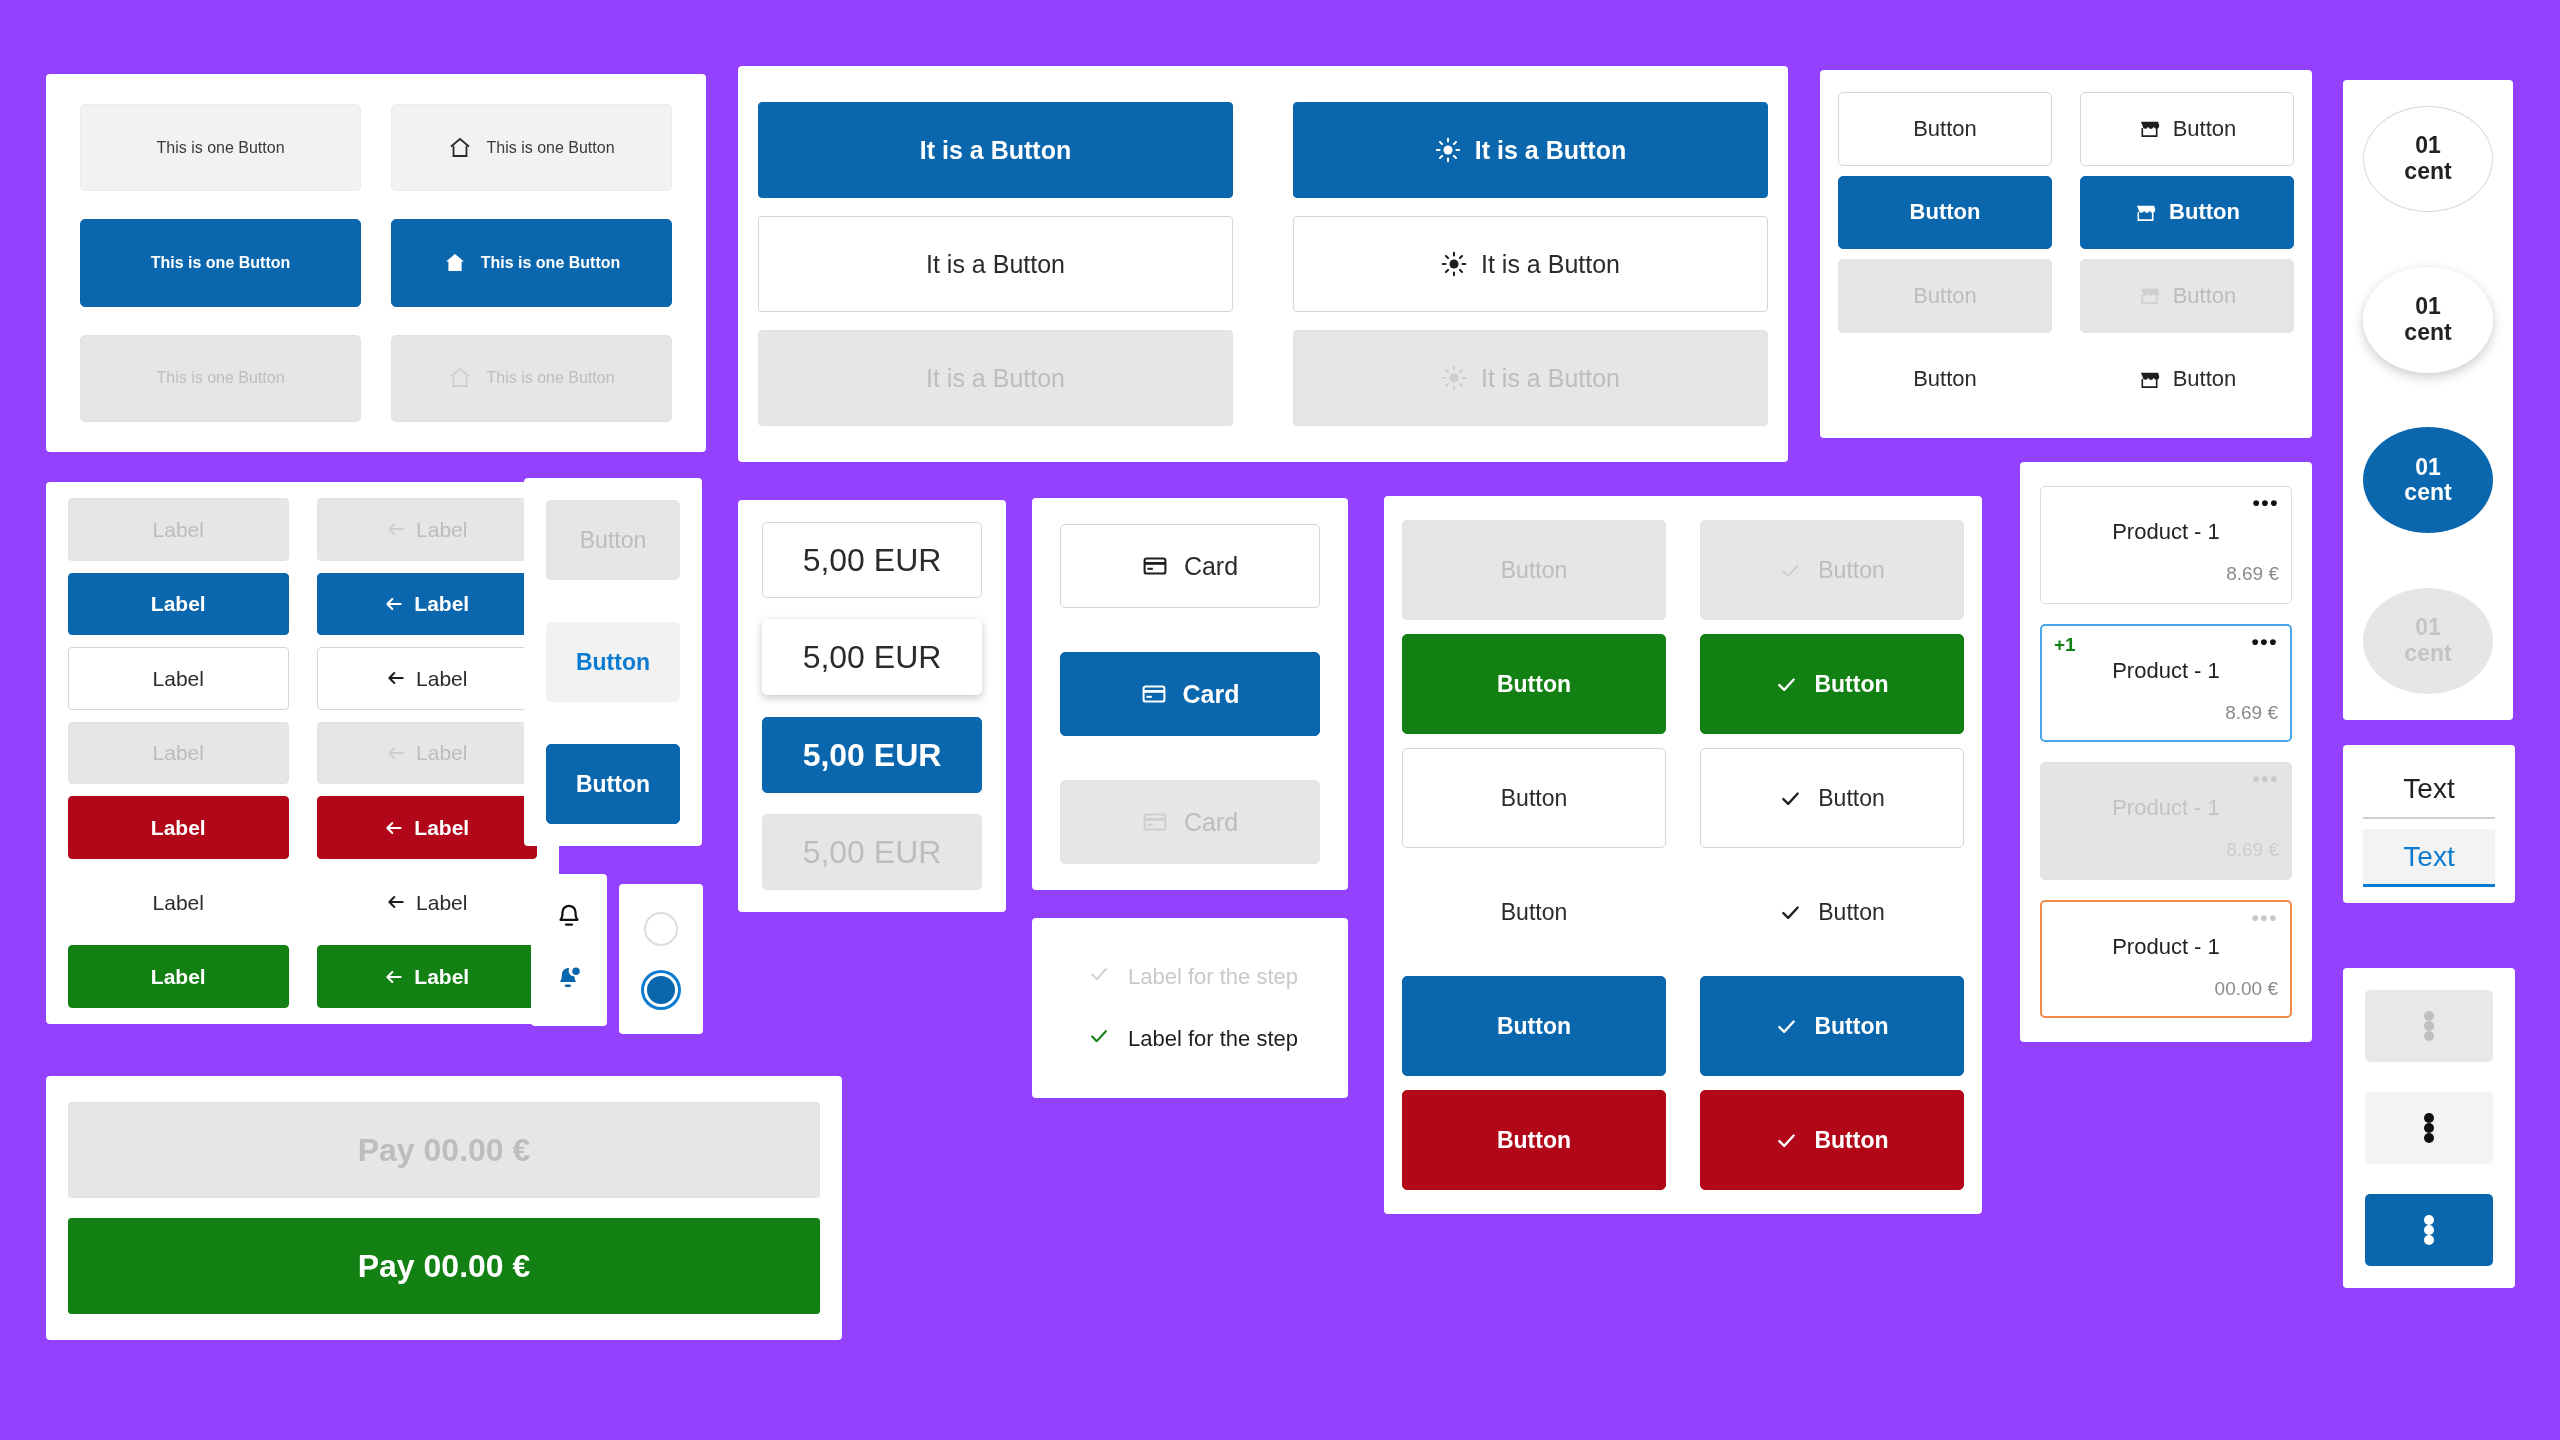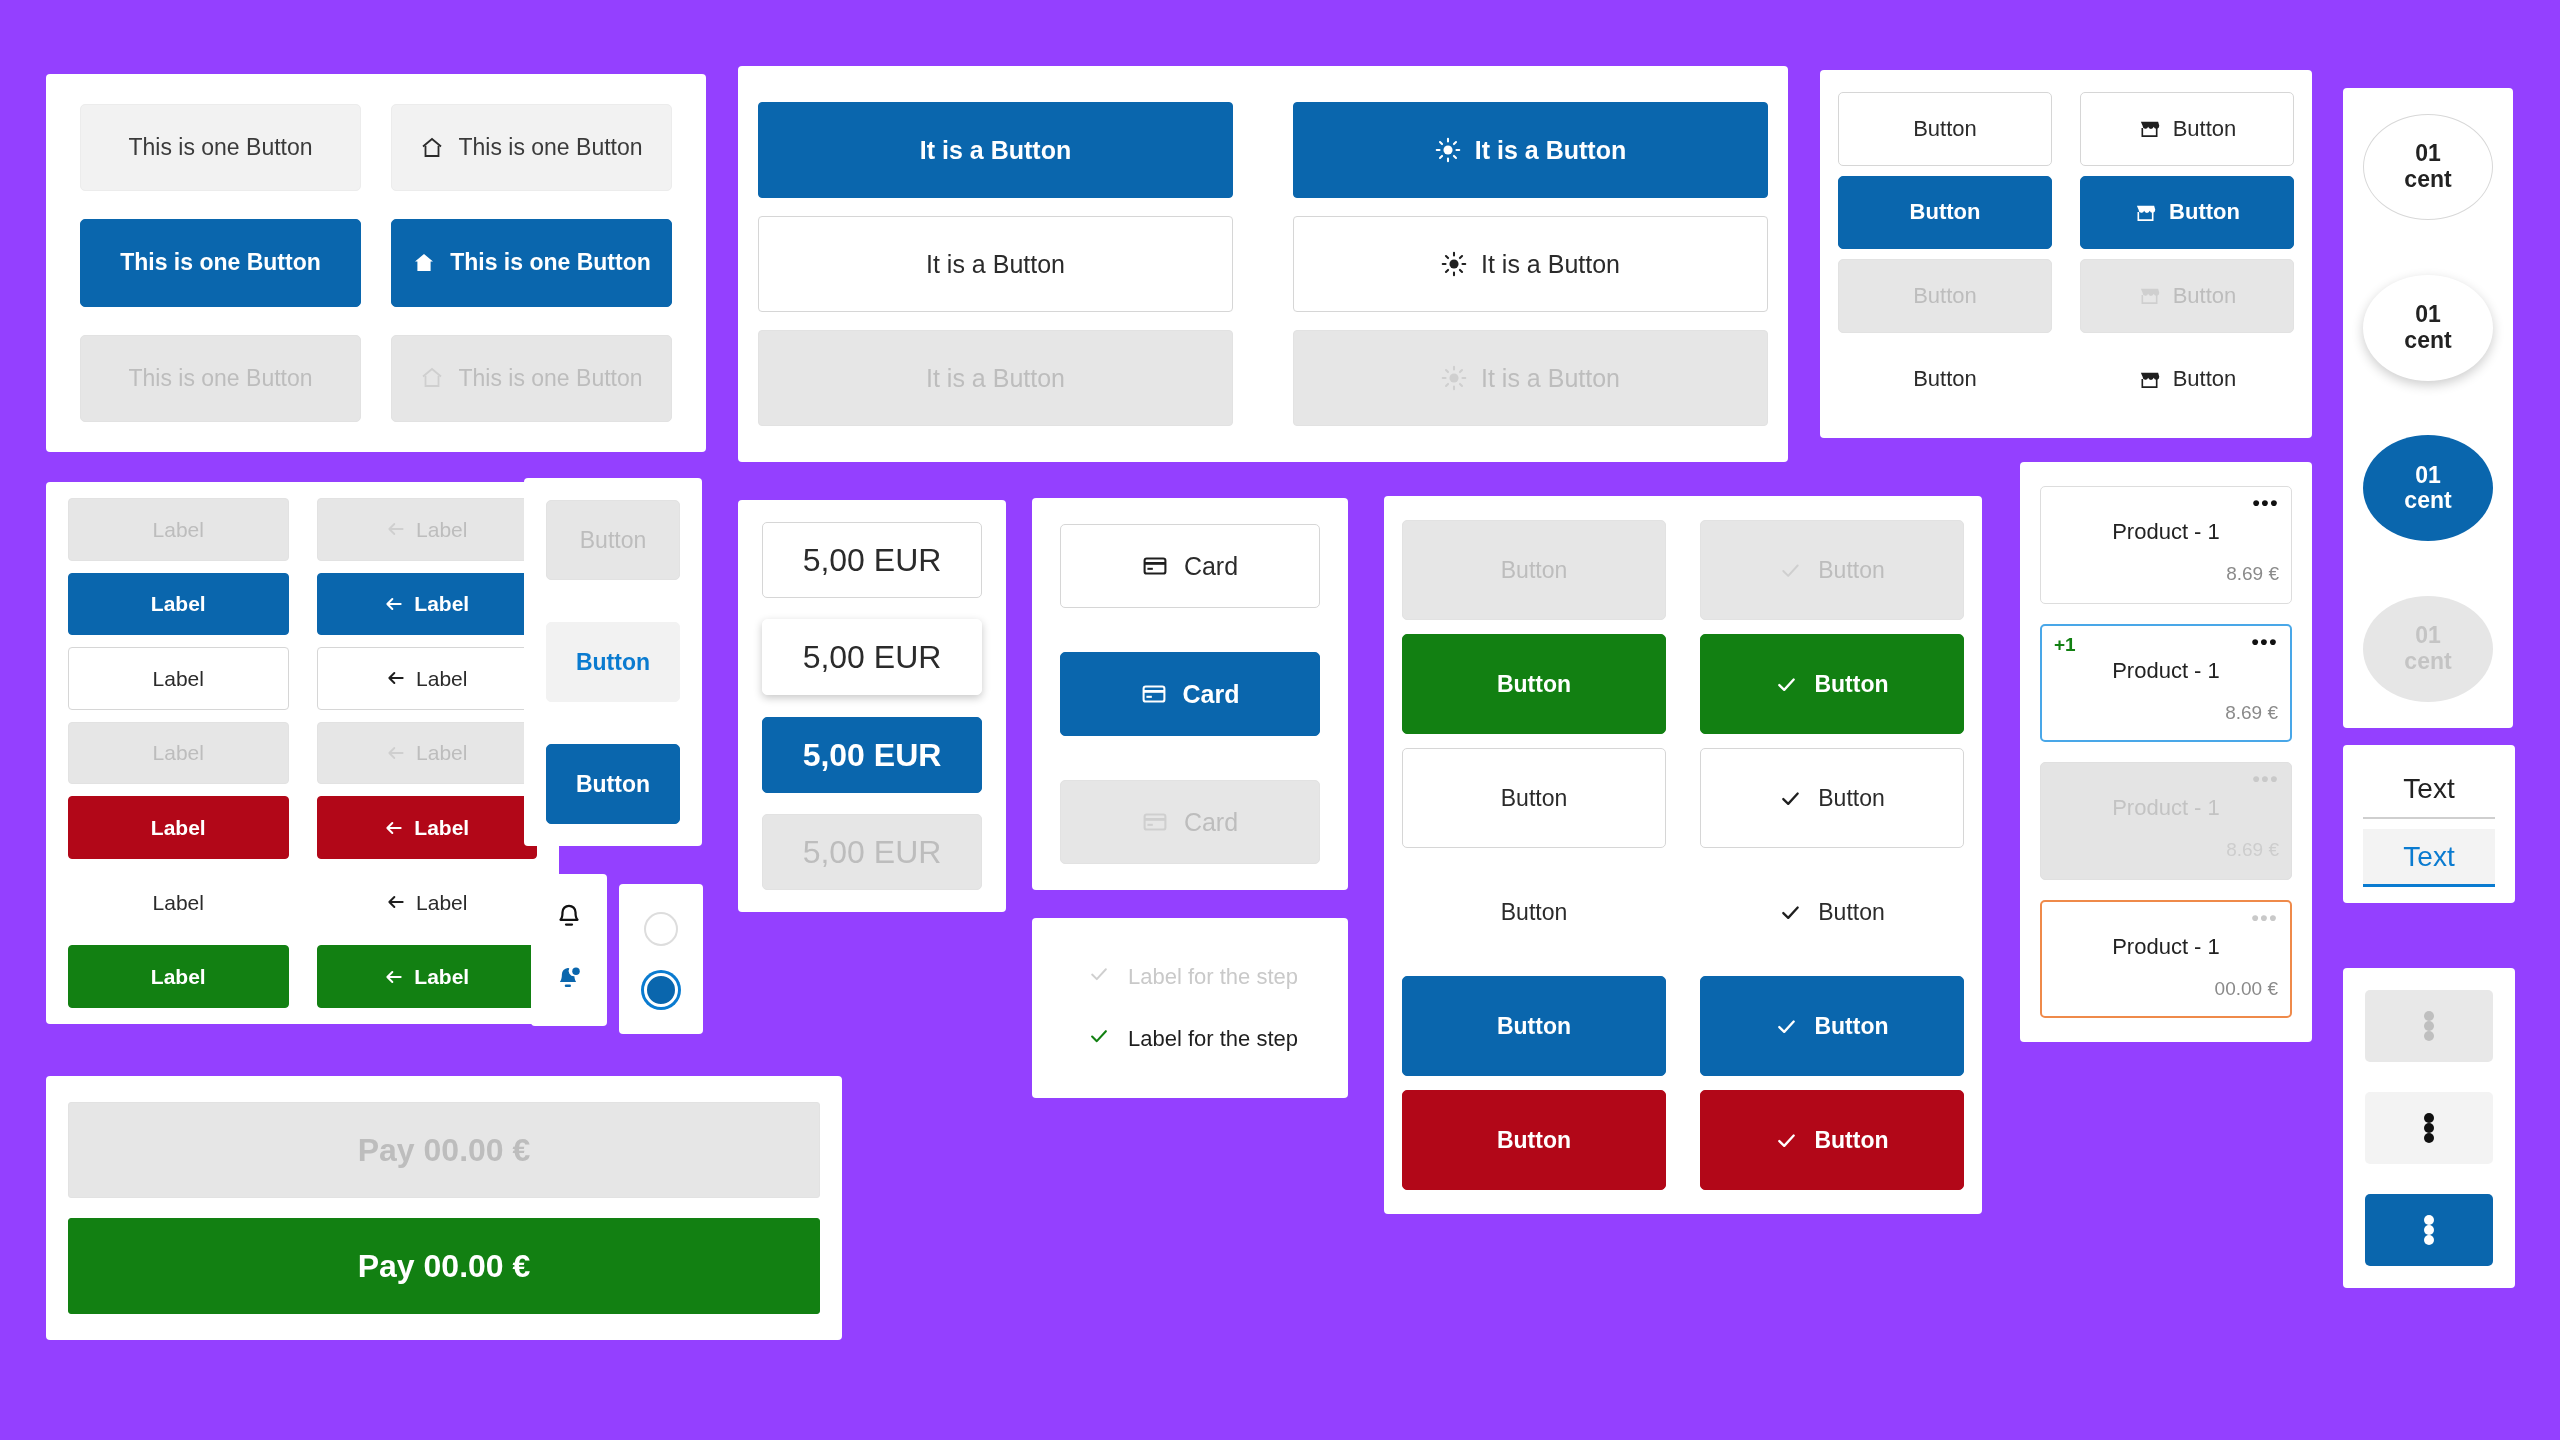--- a/index.html
+++ b/index.html
@@ -39,40 +39,40 @@
   .v-green   { background:#128012; border-color:#128012; color:#ffffff; font-weight:700; }
   .v-ghost   { background:transparent; border-color:transparent; color:#2b2b2b; }
   .v-tonal   { background:#f2f2f2; border-color:#f2f2f2; color:#0a7bd0; font-weight:700; }
   .v-elev    { background:#ffffff; border-color:#ffffff; color:#2b2b2b; box-shadow:0 3px 9px rgba(0,0,0,.22); }
 
   
   #p1 { left:46px; top:74px; width:660px; height:378px; }
   #p1 .g { position:absolute; inset:30px 34px; display:grid;
            grid-template-columns:1fr 1fr; grid-template-rows:1fr 1fr 1fr;
            gap:28px 30px; }
-  #p1 .btn { width:100%; height:100%; font-size:23px; }
+  #p1 .btn { width:100%; height:100%; font-size:16px; }
 
   
   #p2 { left:738px; top:66px; width:1050px; height:396px; }
   #p2 .g { position:absolute; inset:36px 20px; display:grid;
            grid-template-columns:1fr 1fr; grid-template-rows:1fr 1fr 1fr;
            gap:18px 60px; }
   #p2 .btn { width:100%; height:100%; font-size:25px; border-radius:4px; }
   #p2 .v-blue { font-weight:700; }
 
   
   #p3 { left:1820px; top:70px; width:492px; height:368px; }
   #p3 .g { position:absolute; inset:22px 18px; display:grid;
            grid-template-columns:1fr 1fr; grid-template-rows:repeat(4,1fr);
            gap:10px 28px; }
   #p3 .btn { width:100%; height:100%; font-size:22px; gap:12px; }
   #p3 .v-blue { font-weight:700; }
 
   
-  #p4 { left:2343px; top:88px; width:170px; height:640px; }
+  #p4 { left:2343px; top:80px; width:170px; height:640px; }
   #p4 .col { position:absolute; inset:26px 0; display:flex; flex-direction:column;
              align-items:center; justify-content:space-between; }
   .circ { width:130px; height:106px; border-radius:50%;
           display:flex; flex-direction:column; align-items:center; justify-content:center;
           font-size:23px; font-weight:700; line-height:1.12; }
   .c-outline { background:#fff; border:1px solid #d8d8d8; color:#222; }
   .c-elev    { background:#fff; box-shadow:0 4px 12px rgba(0,0,0,.20); color:#222; }
   .c-blue    { background:#0a66ad; color:#fff; }
   .c-dis     { background:#e6e6e6; color:#c4c4c4; }
 

